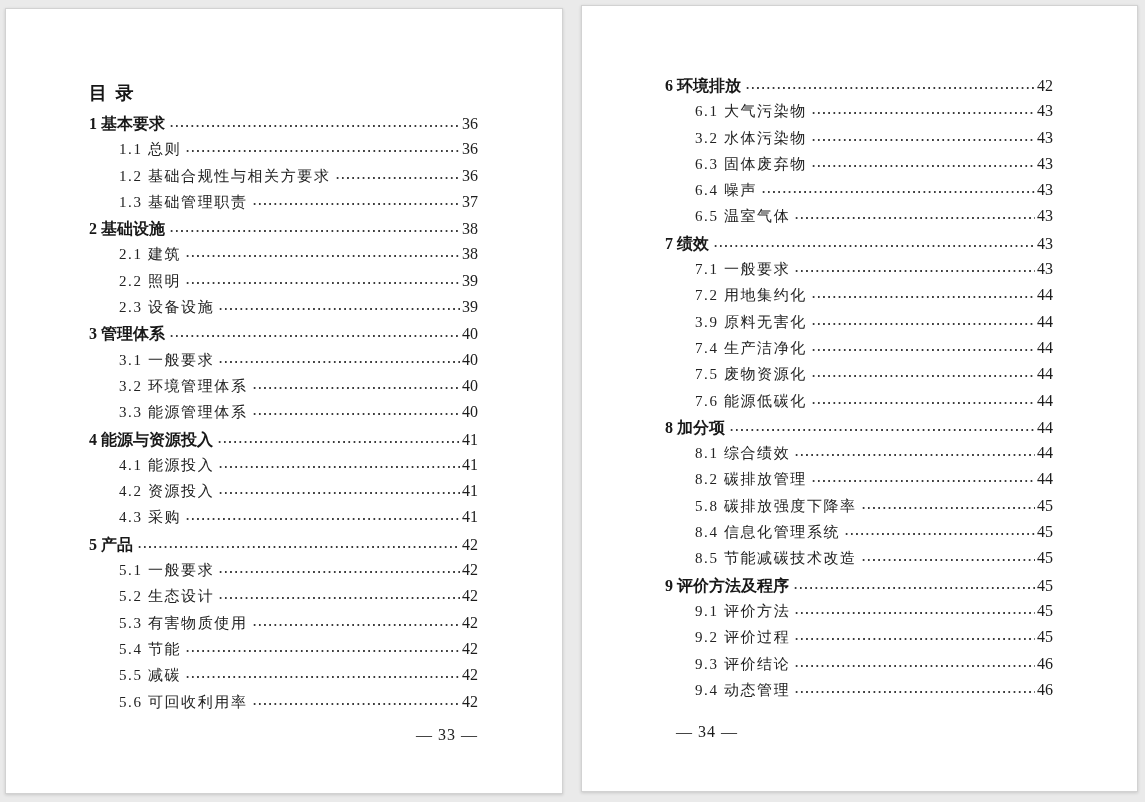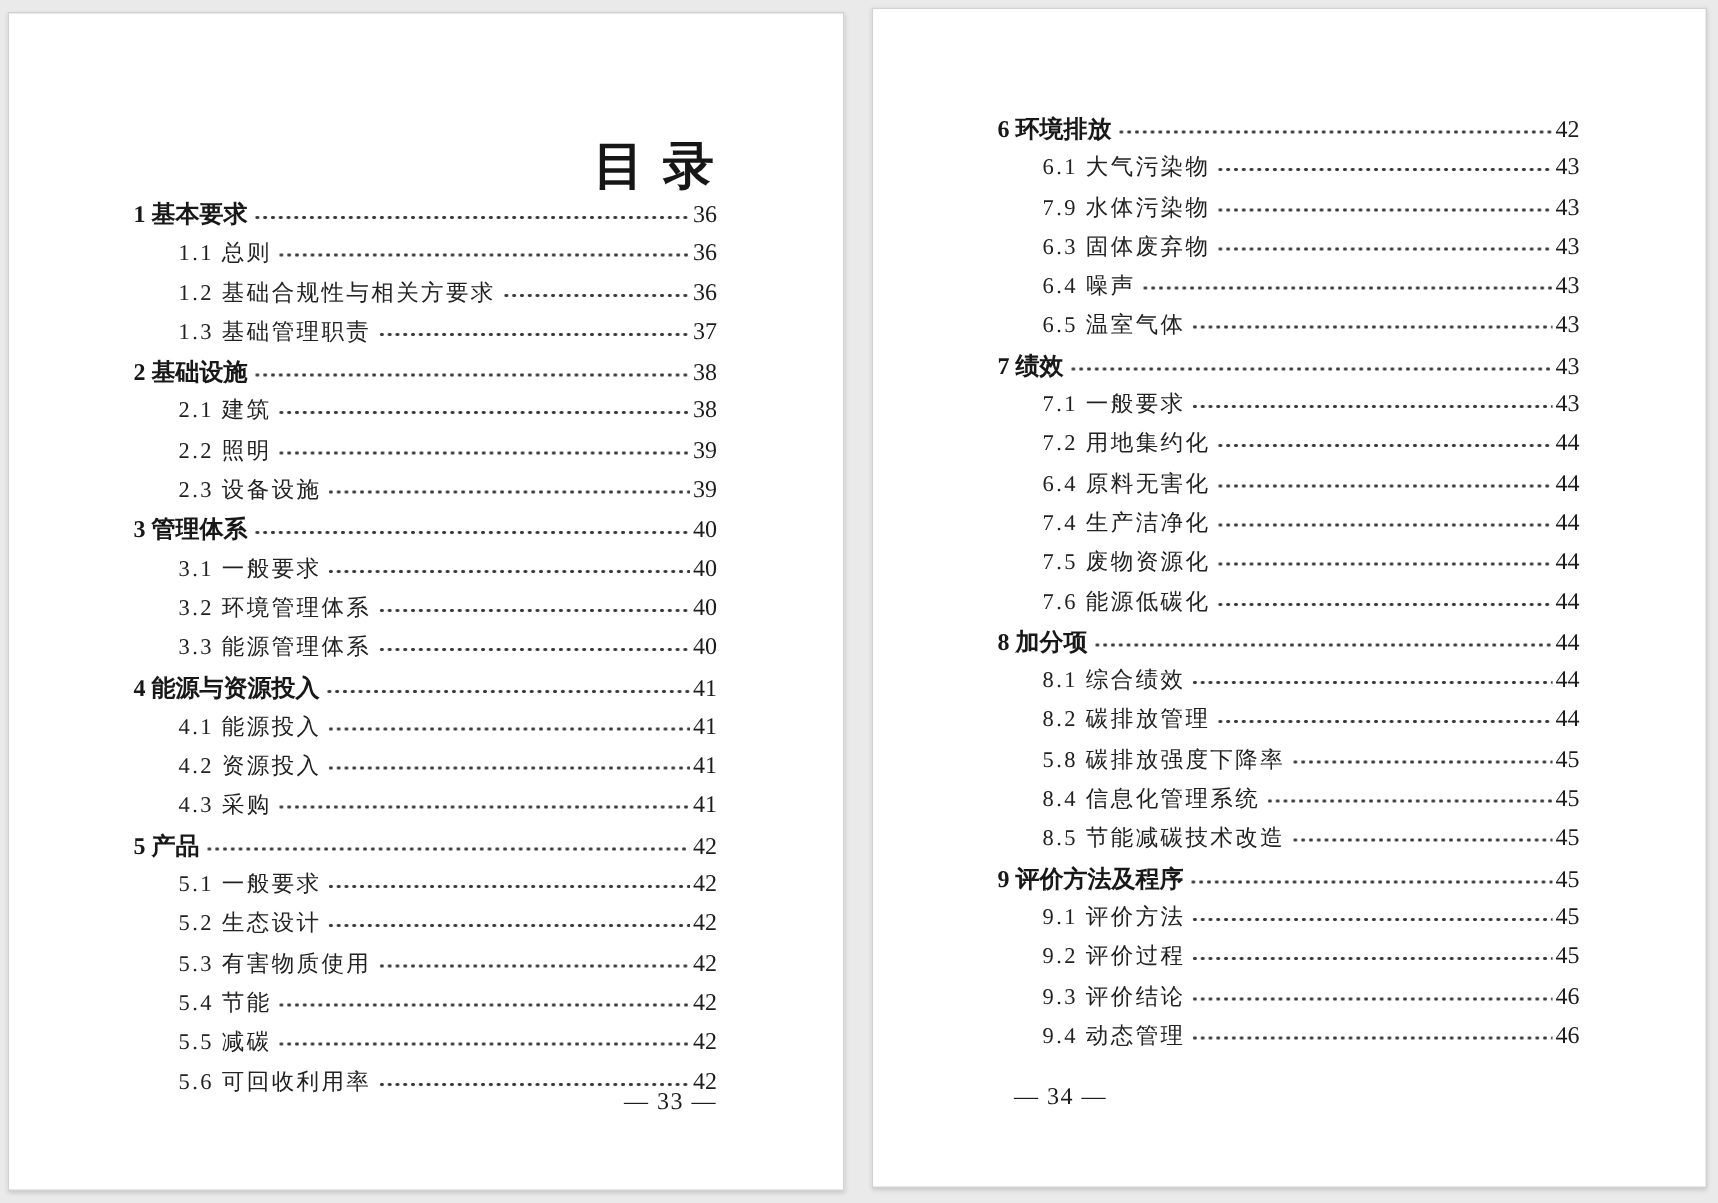--- a/index.html
+++ b/index.html
@@ -27,25 +27,25 @@
   .page-left  { left: 5px;  top: 8px; width: 558px; height: 786px; }
   .page-right { left: 581px; top: 5px; width: 557px; height: 787px; }
 
   .page-inner {
     padding-left: 83px;
     padding-right: 84px;
   }
 
   .toc-title {
     margin: 0;
-    padding-top: 87px;
-    font-size: 34px;
+    padding-top: 68px;
+    font-size: 18px;
     line-height: 32px;
     font-weight: bold;
-    text-align: right;
+    text-align: left;
     letter-spacing: 2px;
     color: #161616;
   }
 
   .toc { margin-top: 5px; }
   .toc-right { margin-top: 70px; }
 
   .toc-row {
     display: flex;
     align-items: baseline;
@@ -226,21 +226,21 @@
             <span class="toc-label">6 环境排放</span>
             <span class="toc-dots"></span>
             <span class="toc-page">42</span>
           </div>
           <div class="toc-row lvl2">
             <span class="toc-label">6.1 大气污染物</span>
             <span class="toc-dots"></span>
             <span class="toc-page">43</span>
           </div>
           <div class="toc-row lvl2">
-            <span class="toc-label">7.9 水体污染物</span>
+            <span class="toc-label">3.2 水体污染物</span>
             <span class="toc-dots"></span>
             <span class="toc-page">43</span>
           </div>
           <div class="toc-row lvl2">
             <span class="toc-label">6.3 固体废弃物</span>
             <span class="toc-dots"></span>
             <span class="toc-page">43</span>
           </div>
           <div class="toc-row lvl2">
             <span class="toc-label">6.4 噪声</span>
@@ -261,21 +261,21 @@
             <span class="toc-label">7.1 一般要求</span>
             <span class="toc-dots"></span>
             <span class="toc-page">43</span>
           </div>
           <div class="toc-row lvl2">
             <span class="toc-label">7.2 用地集约化</span>
             <span class="toc-dots"></span>
             <span class="toc-page">44</span>
           </div>
           <div class="toc-row lvl2">
-            <span class="toc-label">6.4 原料无害化</span>
+            <span class="toc-label">3.9 原料无害化</span>
             <span class="toc-dots"></span>
             <span class="toc-page">44</span>
           </div>
           <div class="toc-row lvl2">
             <span class="toc-label">7.4 生产洁净化</span>
             <span class="toc-dots"></span>
             <span class="toc-page">44</span>
           </div>
           <div class="toc-row lvl2">
             <span class="toc-label">7.5 废物资源化</span>

